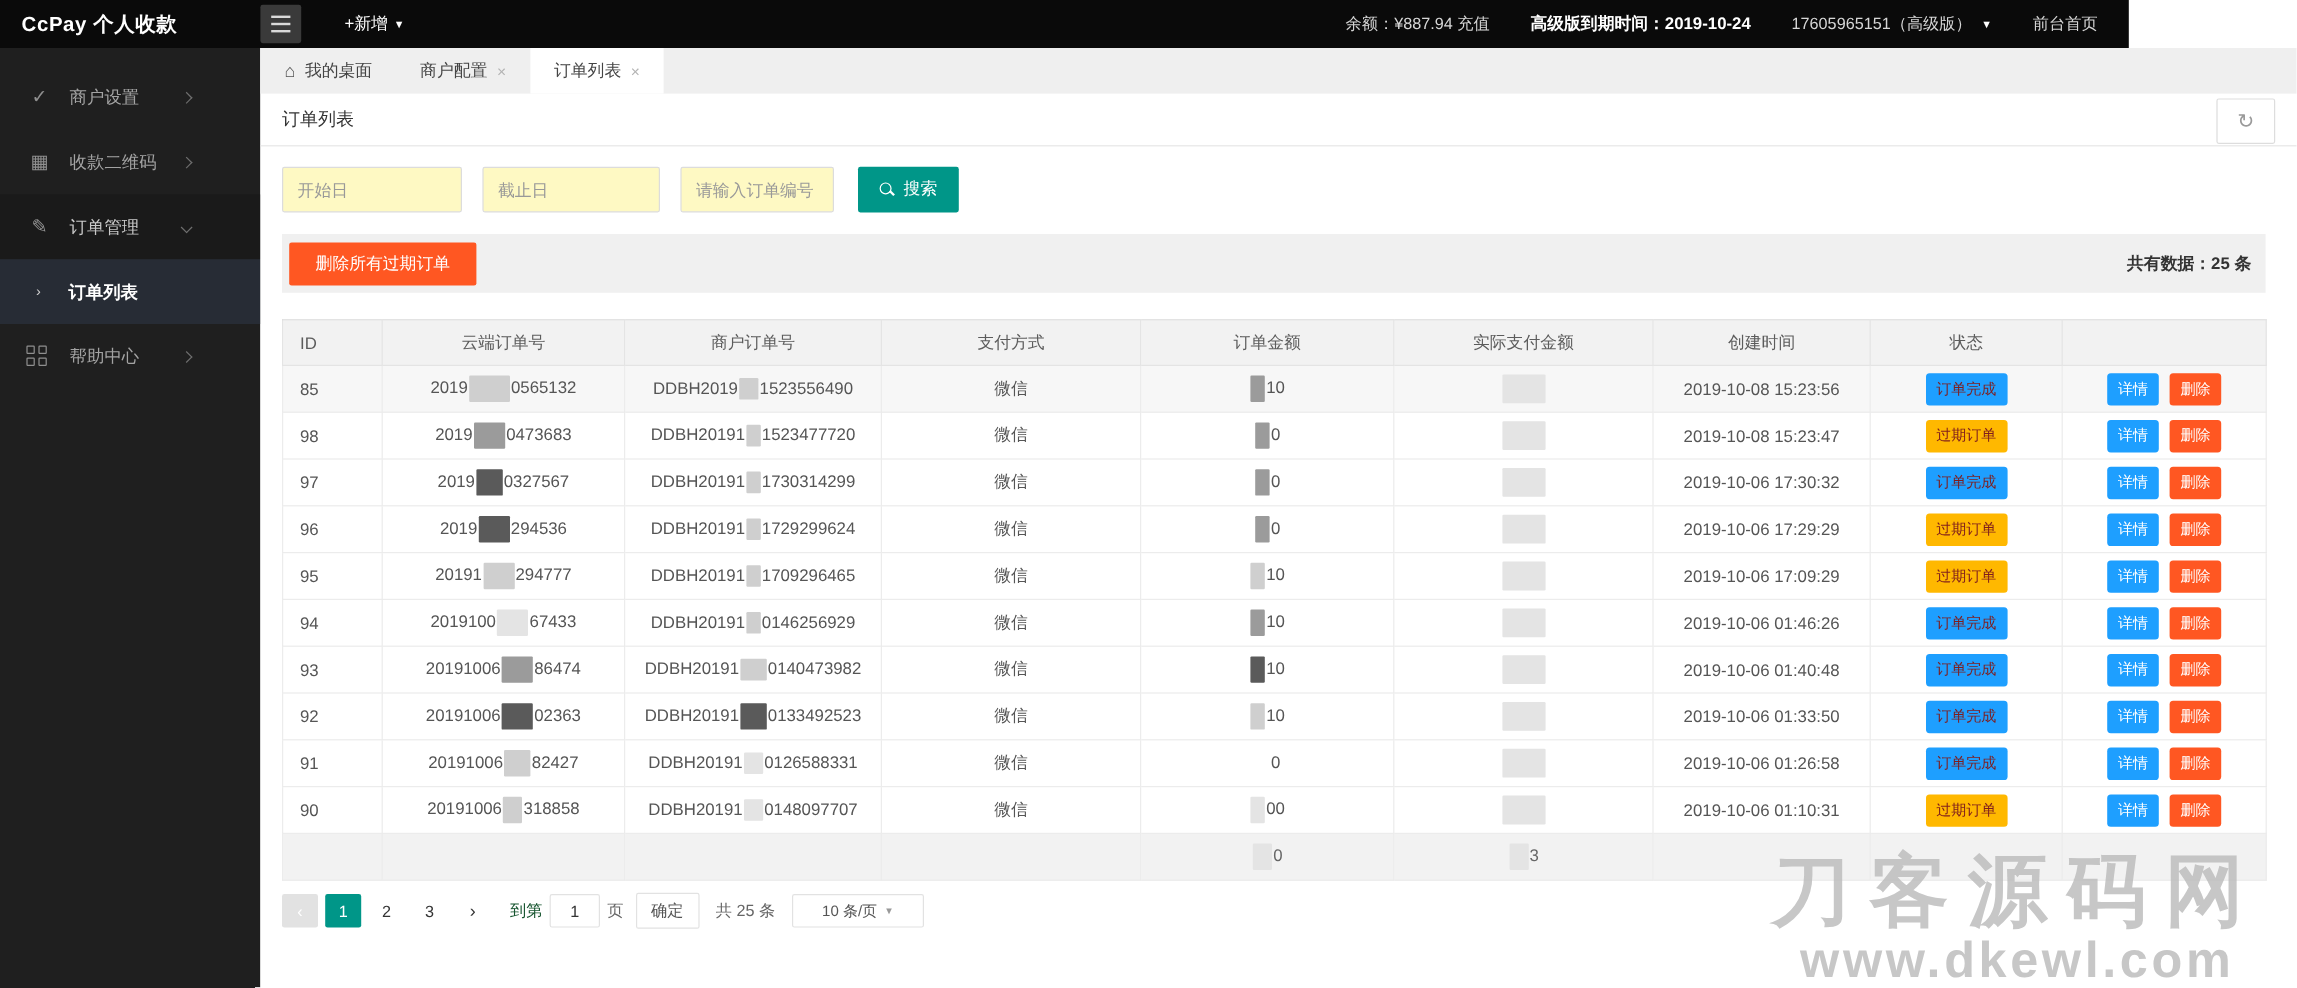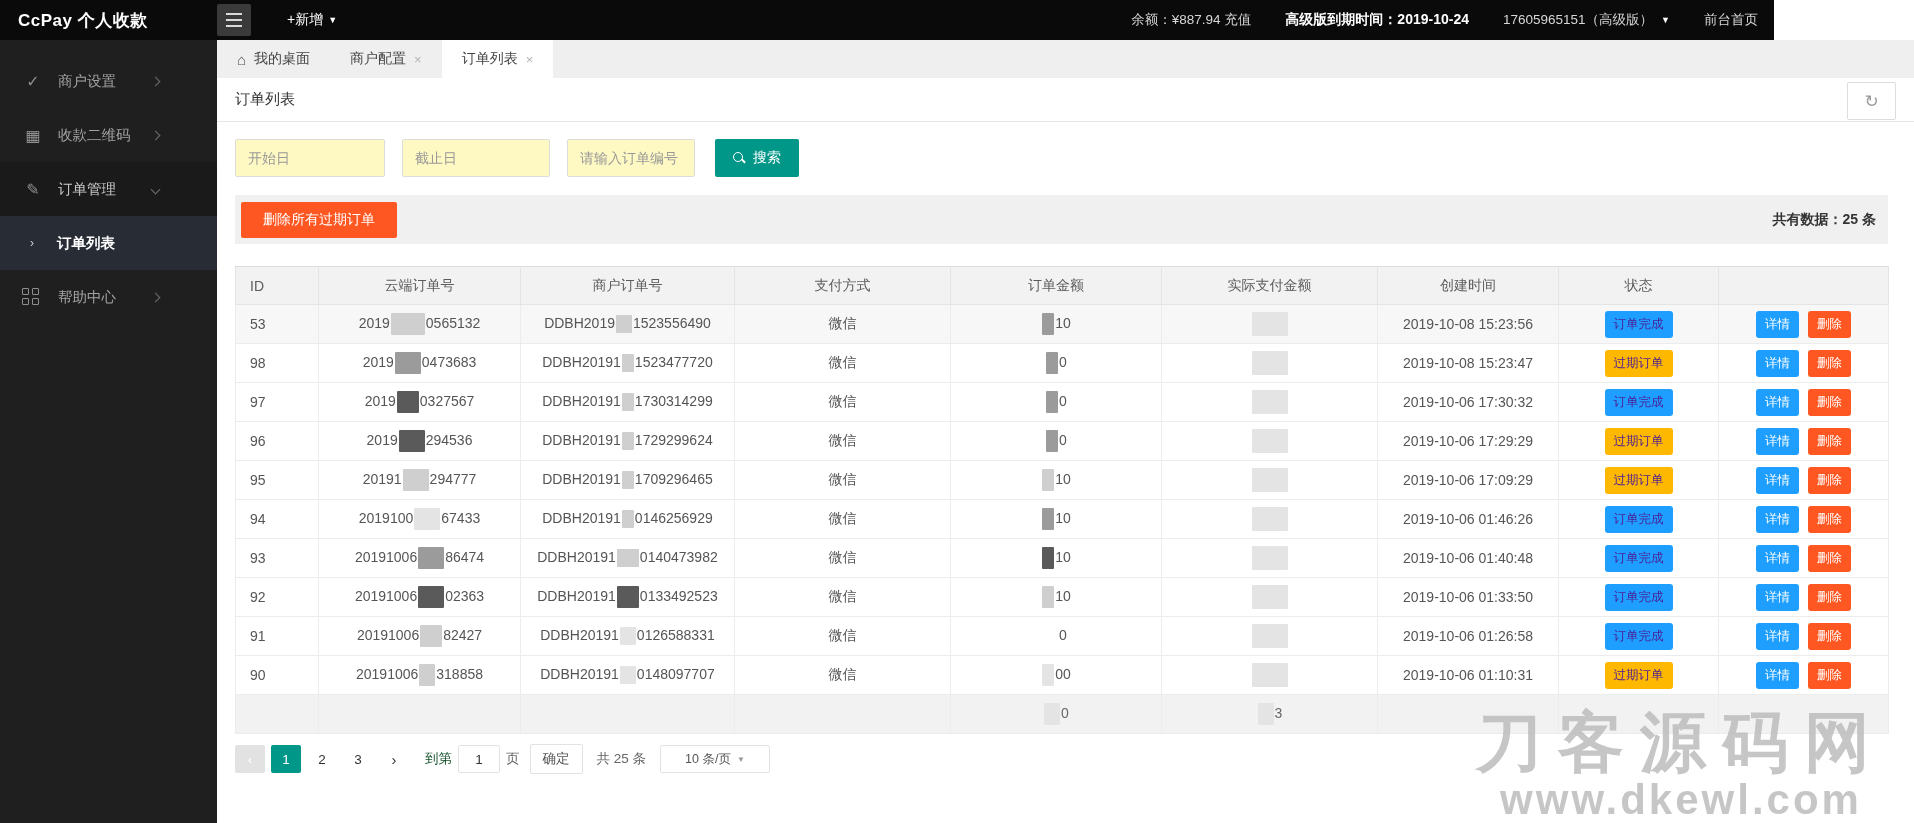--- a/index.html
+++ b/index.html
@@ -7,21 +7,21 @@
   body { font-family:"Liberation Sans","DejaVu Sans",sans-serif; }
   .screen { position:relative; width:1914px; height:823px; overflow:hidden; background:#fff; }
 
   
   .topbar { position:absolute; left:0; top:0; width:1774px; height:40px; background:#0a0a0a; color:#e8e8e8; display:flex; align-items:center; }
   .brand { width:217px; padding-left:18px; font-size:17px; font-weight:700; color:#fff; letter-spacing:.5px; }
   .hamburger { width:34px; height:32px; background:#3a3a3a; border-radius:2px; display:flex; flex-direction:column; justify-content:center; gap:4px; align-items:center; cursor:pointer; }
   .hamburger i { display:block; width:16px; height:2px; background:#d9d9d9; }
   .new-btn { margin-left:36px; font-size:14px; color:#fff; cursor:pointer; display:flex; align-items:center; gap:5px; }
   .caret-down { font-size:9px; color:#fff; }
-  .top-right { margin-left:auto; display:flex; align-items:center; gap:34px; padding-right:16px; font-size:13.5px; color:#d6d6d6; }
+  .top-right { margin-left:auto; display:flex; align-items:center; gap:34px; padding-right:26px; font-size:13.5px; color:#d6d6d6; }
   .top-right .strong { font-weight:700; color:#fff; font-size:14px; }
   .acct { display:flex; align-items:center; gap:8px; cursor:pointer; }
 
   
   .sidebar { position:absolute; left:0; top:40px; width:217px; height:783px; background:#1f1f1f; padding-top:14px; }
   .side-item { position:relative; height:54px; display:flex; align-items:center; color:#a3a3a3; font-size:14.5px; cursor:pointer; }
   .side-item .mi { position:absolute; left:22px; width:22px; text-align:center; font-size:16px; color:#8f8f8f; font-style:normal; }
   .side-item .lbl { margin-left:58px; }
   .side-item .chev { position:absolute; right:58px; width:7px; height:7px; border-right:1.4px solid #6f6f6f; border-bottom:1.4px solid #6f6f6f; transform:rotate(-45deg); }
   .side-item.open { background:#1a1a1a; color:#c9c9c9; }
@@ -69,21 +69,21 @@
   thead th { height:38px; background:#f2f2f2; color:#5c5c5c; font-weight:400; border:1px solid #e4e4e4; border-top:1px solid #dcdcdc; }
   tbody td { height:39px; border:1px solid #ececec; text-align:center; background:#fff; }
   tbody tr.shade td { background:#f7f7f7; }
   th.c-id, td.c-id { text-align:left; padding-left:14px; }
   tr.summary td { background:#f2f2f2; color:#666; }
   .blur { display:inline-block; vertical-align:middle; border-radius:1px; margin:0 1px; }
   .w12{width:12px}.w16{width:16px}.w22{width:22px}.w26{width:26px}.w34{width:34px}.w36{width:36px}
   .h18{height:18px}.h22{height:22px}.h24{height:24px}
   .b-light{background:#cfcfcf}.b-mid{background:#9b9b9b}.b-dark{background:#5a5a5a}.b-faint{background:#e4e4e4}
   .blur.hide{visibility:hidden}
-  .badge { display:inline-block; min-width:62px; padding:5px 9px; border-radius:3px; color:#4c1d95; font-size:12.5px; }
+  .badge { display:inline-block; min-width:62px; padding:5px 9px; border-radius:3px; color:#7f1d1d; font-size:12.5px; }
   .badge[data-status="done"] { background:#1E9FFF; }
   .badge[data-status="expired"] { background:#FFB800; }
   .btn-mini { display:inline-block; padding:5px 9px; border-radius:3px; color:#fff; font-size:12.5px; cursor:pointer; }
   .btn-mini.blue { background:#1E9FFF; margin-right:9px; }
   .btn-mini.red { background:#FF5722; }
 
   
   .pager { margin:10px 18px 0; display:flex; align-items:center; gap:6px; font-size:13.5px; color:#333; }
   .pg { min-width:30px; height:28px; display:flex; align-items:center; justify-content:center; padding:0 9px; cursor:pointer; }
   .pg.prev { background:#e2e2e2; color:#fff; border-radius:2px; cursor:default; }
@@ -221,21 +221,21 @@
             <th>支付方式</th>
             <th>订单金额</th>
             <th>实际支付金额</th>
             <th>创建时间</th>
             <th>状态</th>
             <th></th>
           </tr>
         </thead>
         <tbody>
           <tr class="shade">
-            <td class="c-id">53</td>
+            <td class="c-id">85</td>
             <td><span>2019</span><span class="blur b-light w34 h22"></span><span>0565132</span></td>
             <td><span>DDBH2019</span><span class="blur b-light w16 h18"></span><span>1523556490</span></td>
             <td>微信</td>
             <td><span class="blur b-mid w12 h22"></span><span>10</span></td>
             <td><span class="blur b-faint w36 h24"></span></td>
             <td>2019-10-08 15:23:56</td>
             <td><span class="badge" data-status="done">订单完成</span></td>
             <td><a class="btn-mini blue">详情</a><a class="btn-mini red">删除</a></td>
           </tr>
           <tr>

